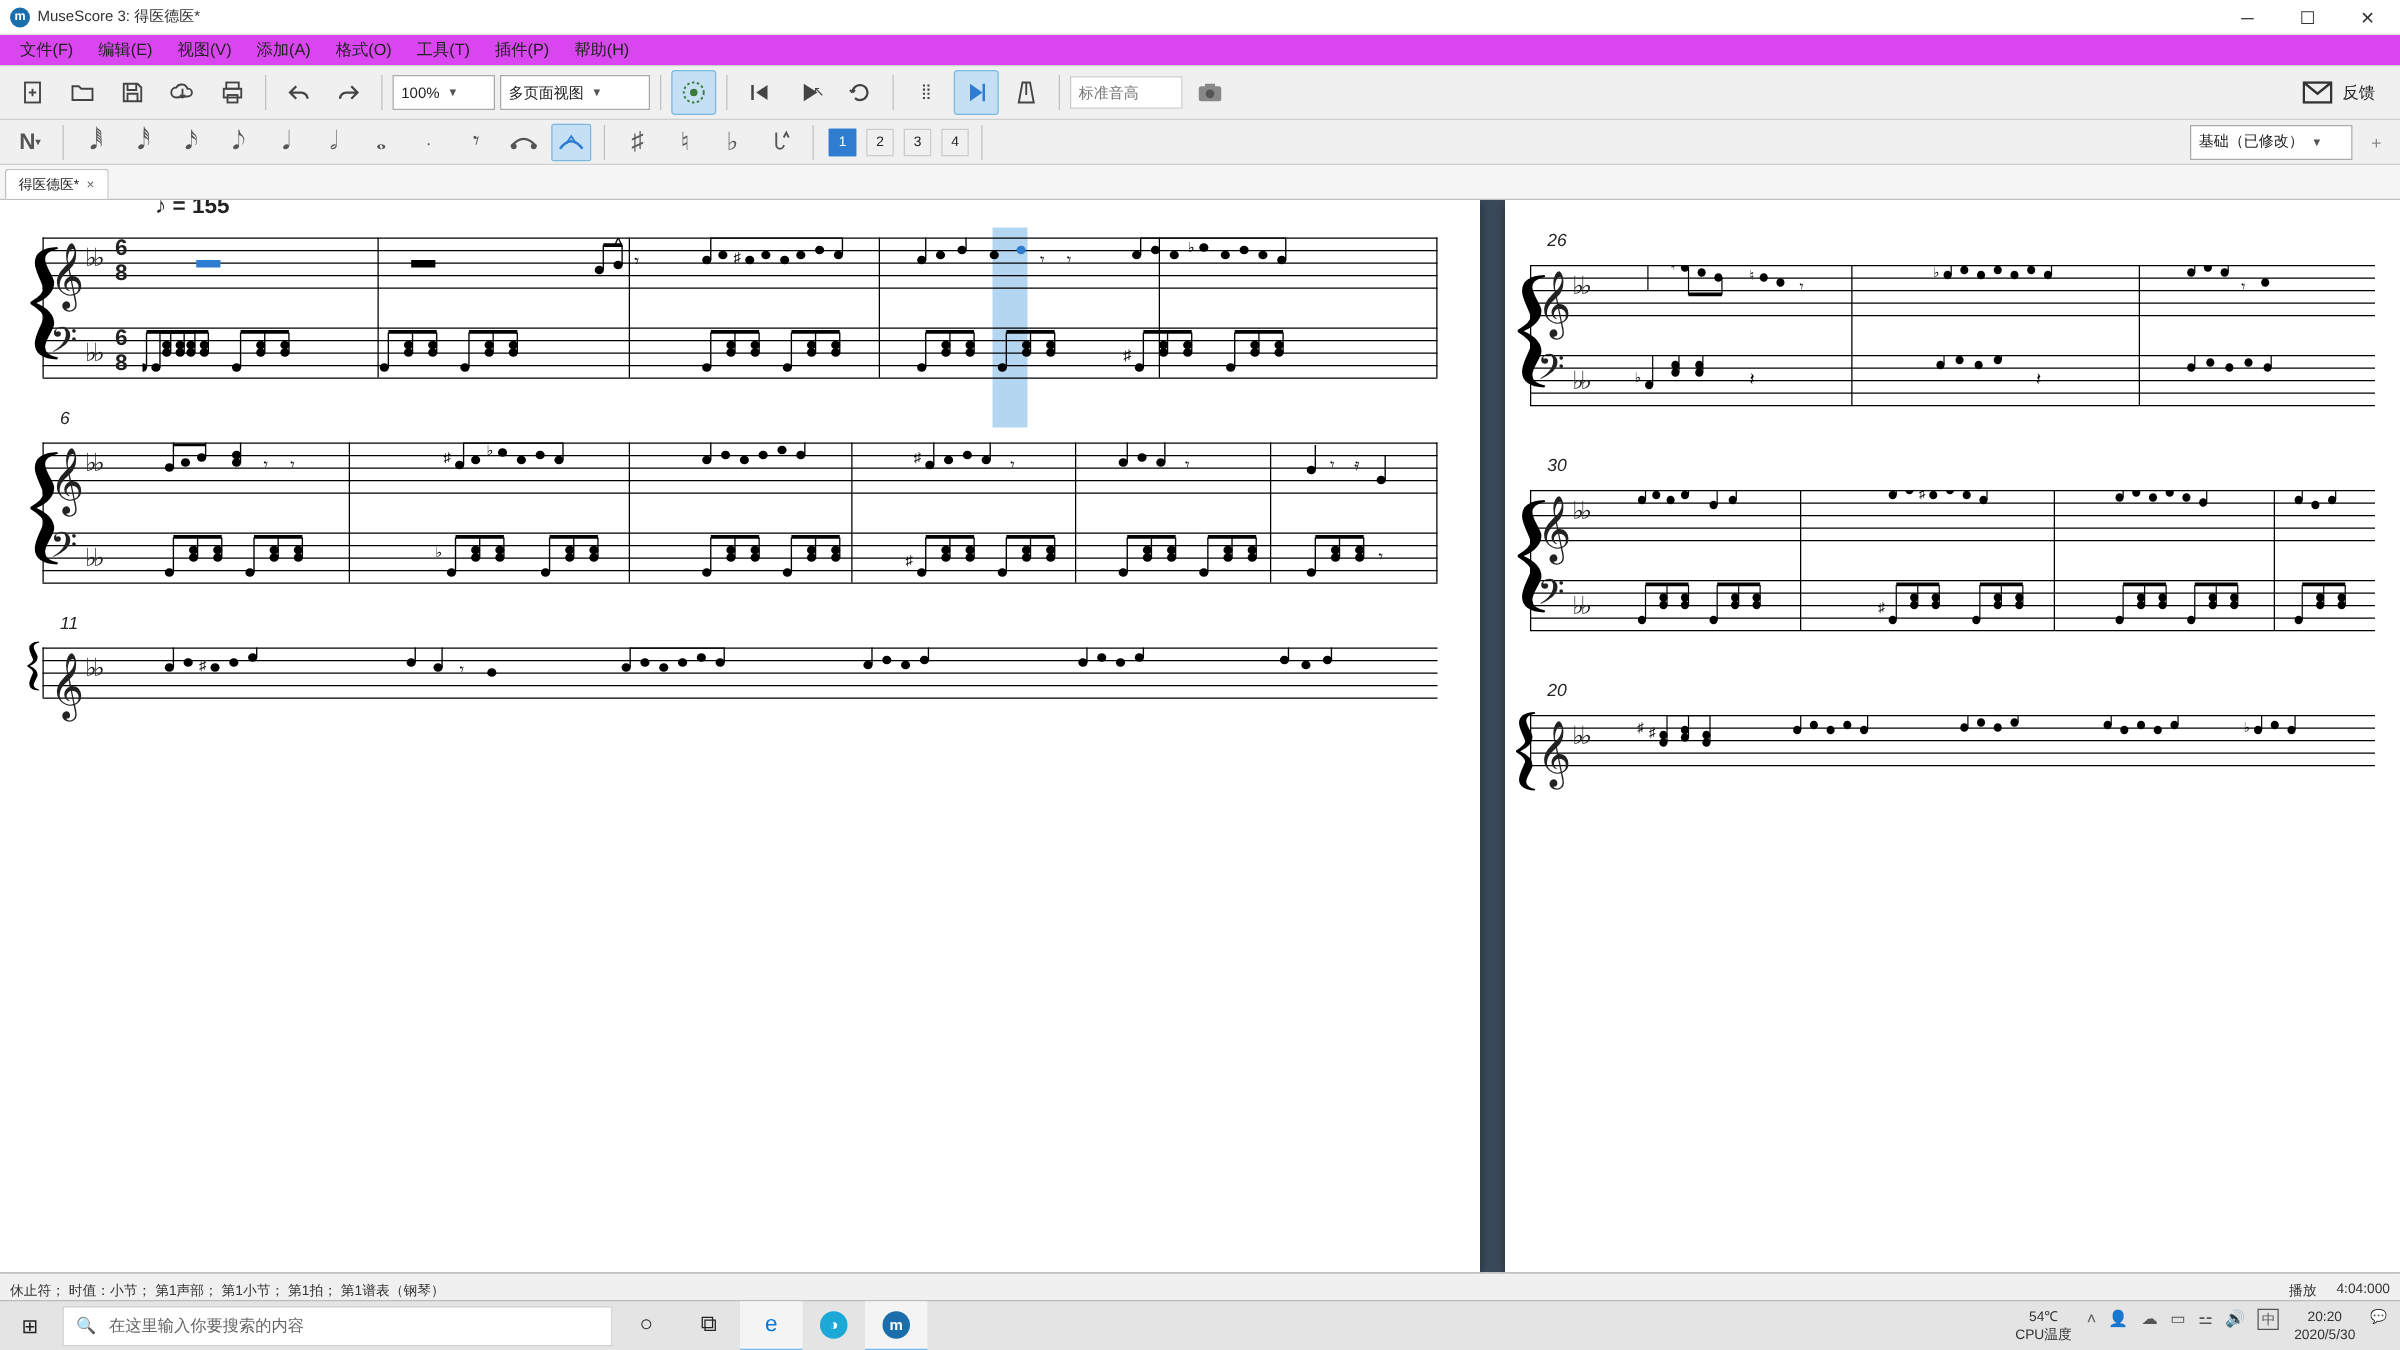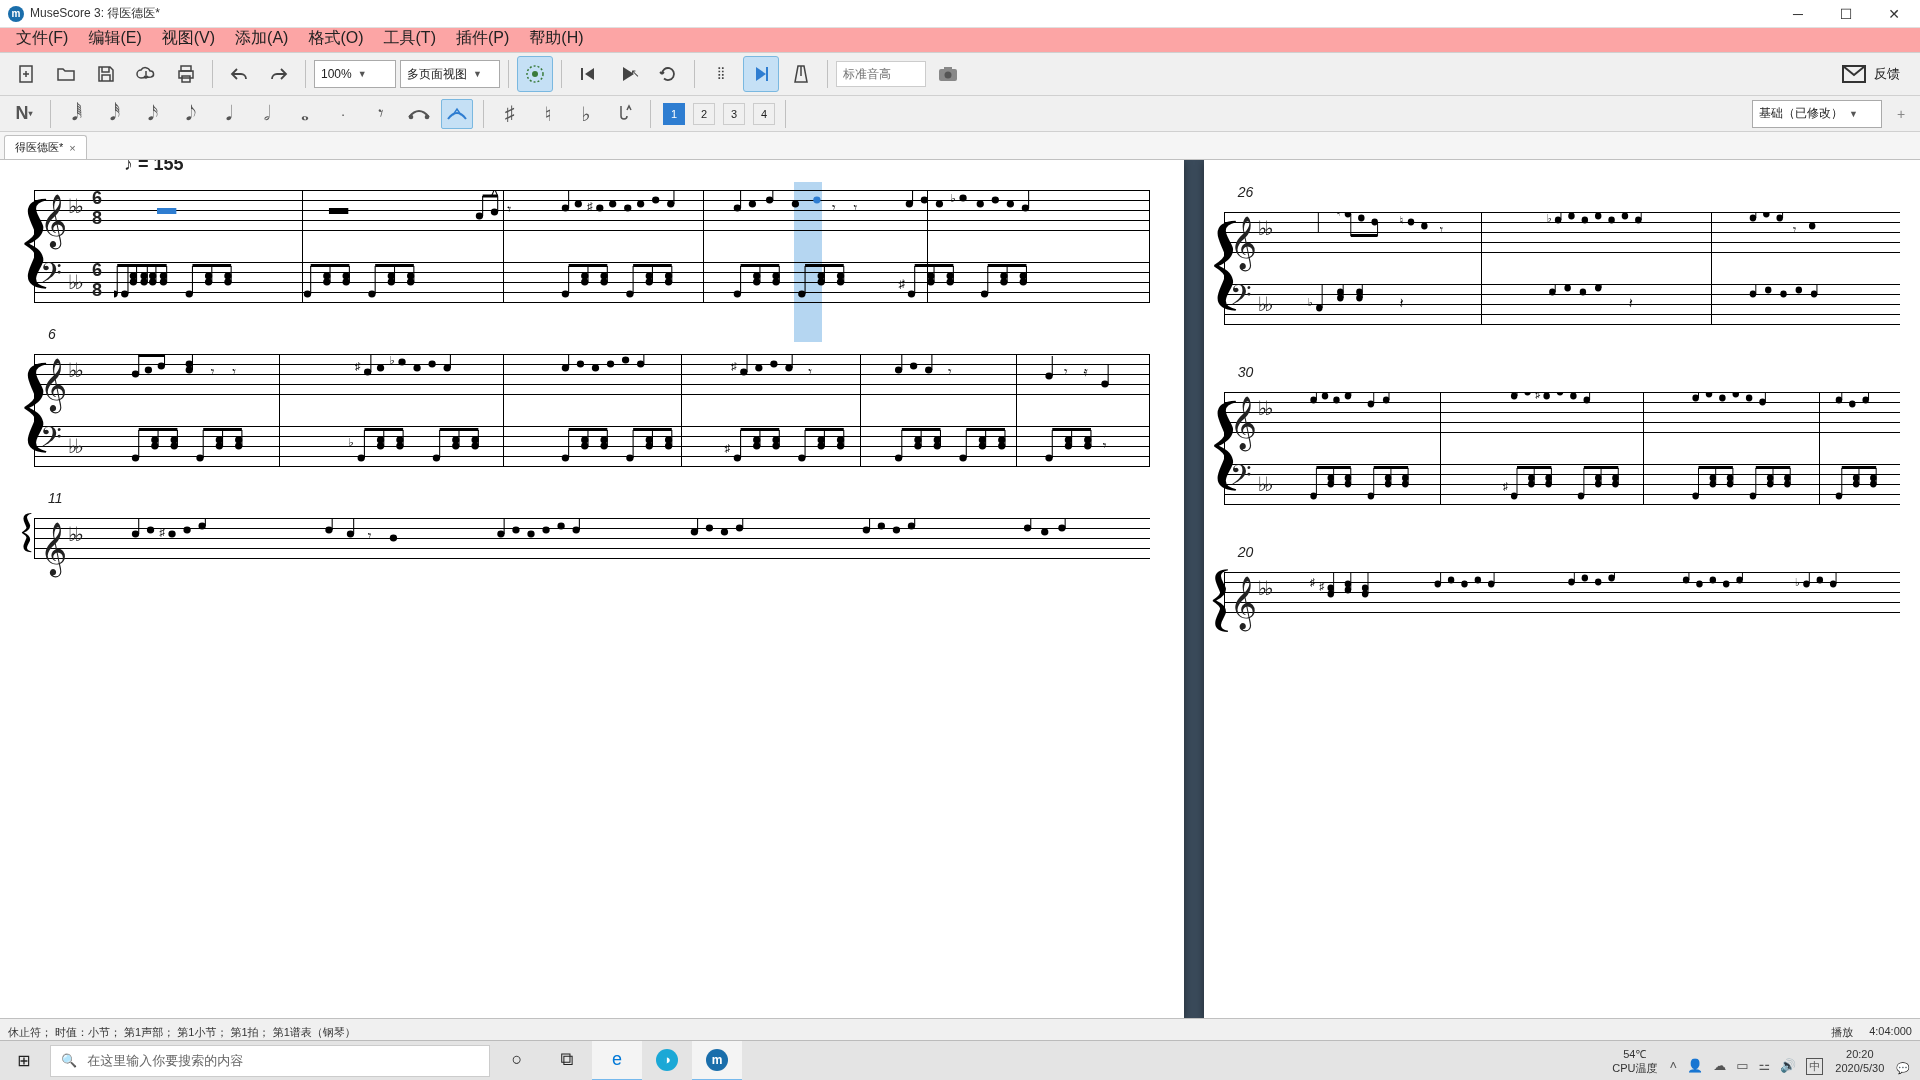--- a/index.html
+++ b/index.html
@@ -6,21 +6,21 @@
 body { width: 1920px; height: 1080px; background: #fff; overflow: hidden; font-size: 13px; color: #222; }
 
 
 .titlebar { height: 28px; background: #fff; display: flex; align-items: center; padding: 0 8px; border-bottom: 1px solid #e0e0e0; }
 .titlebar .app-icon { width: 16px; height: 16px; background: #1a6eab; border-radius: 50%; margin-right: 6px; display:flex;align-items:center;justify-content:center;color:#fff;font-size:10px;font-weight:bold;}
 .titlebar .title { font-size: 12px; color: #333; }
 .titlebar .win-controls { margin-left: auto; display: flex; gap: 28px; padding-right:8px;}
 .titlebar .win-controls span { font-size: 14px; color: #333; cursor: pointer; width:20px; text-align:center;}
 
 
-.menubar { height: 24px; background: #fca5a5; display: flex; align-items: flex-end; padding: 0 6px; font-size: 16px; }
+.menubar { height: 24px; background: #d946ef; display: flex; align-items: flex-end; padding: 0 6px; font-size: 13px; }
 .menubar span { padding: 3px 10px; cursor: pointer; }
 
 
 .toolbar1 { height: 44px; background: #f0f0f0; border-top:1px solid #d0d0d0; border-bottom:1px solid #d0d0d0; display: flex; align-items: center; padding: 0 8px; gap: 4px; }
 .tb-btn { width: 36px; height: 36px; display: flex; align-items: center; justify-content: center; border:1px solid transparent; border-radius:3px; cursor: pointer; color:#444;}
 .tb-btn.active { background:#c5e0f5; border-color:#7ab8e0;}
 .tb-sep { width: 1px; height: 28px; background: #c0c0c0; margin: 0 4px; }
 .combo { height: 28px; border: 1px solid #aaa; background: #fff; padding: 0 6px; display:flex; align-items:center; font-size:12px;}
 .combo .arrow { margin-left:6px; font-size:9px; color:#555;}
 .pitch-input { width:90px; height:26px; border:1px solid #ccc; padding:0 6px; color:#aaa; font-size:12px;}
@@ -77,21 +77,21 @@
 .statusbar { height:22px; background:#f0f0f0; border-top:1px solid #c0c0c0; display:flex; align-items:flex-end; padding:0 8px; font-size:11px; color:#333;}
 .statusbar .right { margin-left:auto; display:flex; gap:16px;}
 
 
 .taskbar { height:40px; background:#e4e4e4; border-top:1px solid #bbb; display:flex; align-items:center;}
 .taskbar .start { width:48px; height:40px; display:flex; align-items:center; justify-content:center; font-size:16px;}
 .taskbar .search { flex:0 0 440px; height:32px; margin:0 2px; background:#fff; border:1px solid #ccc; display:flex; align-items:center; padding:0 10px; gap:10px; color:#666; font-size:13px;}
 .taskbar .task-icons { display:flex; height:40px;}
 .taskbar .task-icon { width:50px; display:flex; align-items:center; justify-content:center; font-size:18px; border-bottom:2px solid transparent;}
 .taskbar .task-icon.active { border-bottom-color:#76b9ed; background:#f4f4f4;}
-.taskbar .tray { margin-left:auto; display:flex; align-items:flex-end; gap:12px; padding:0 10px; font-size:11px; color:#333;}
+.taskbar .tray { margin-left:auto; display:flex; align-items:flex-start; gap:12px; padding:0 10px; font-size:11px; color:#333;}
 .tray-icons { display:flex; gap:10px; font-size:13px; color:#555;}
 .tray-clock { text-align:center; line-height:14px;}
 </style>
 </head>
 <body>
 
 <div class="titlebar">
   <div class="app-icon">m</div>
   <div class="title">MuseScore 3: 得医德医*</div>
   <div class="win-controls">
@@ -152,21 +152,21 @@
   <div class="tb-btn">
       <svg width="20" height="16" viewBox="0 0 20 16">
         <path d="M12 3l5 5-5 5M17 8H8a5 5 0 00-5 5" fill="none" stroke="#444" stroke-width="1.8"></path>
       </svg>
     </div>
   <div class="tb-sep"></div>
   <div class="combo" style="width:82px">
       <span>100%</span>
       <span class="arrow">▼</span>
     </div>
-  <div class="combo" style="width:100px">
+  <div class="combo" style="width:120px">
       <span>多页面视图</span>
       <span class="arrow">▼</span>
     </div>
   <div class="tb-sep"></div>
   <div class="tb-btn active">
       <svg width="22" height="22" viewBox="0 0 22 22">
         <circle cx="11" cy="11" r="8" fill="none" stroke="#3a7a3a" stroke-width="1.5" stroke-dasharray="2 2"></circle>
         <circle cx="11" cy="11" r="3" fill="#3a7a3a"></circle>
       </svg>
     </div>

